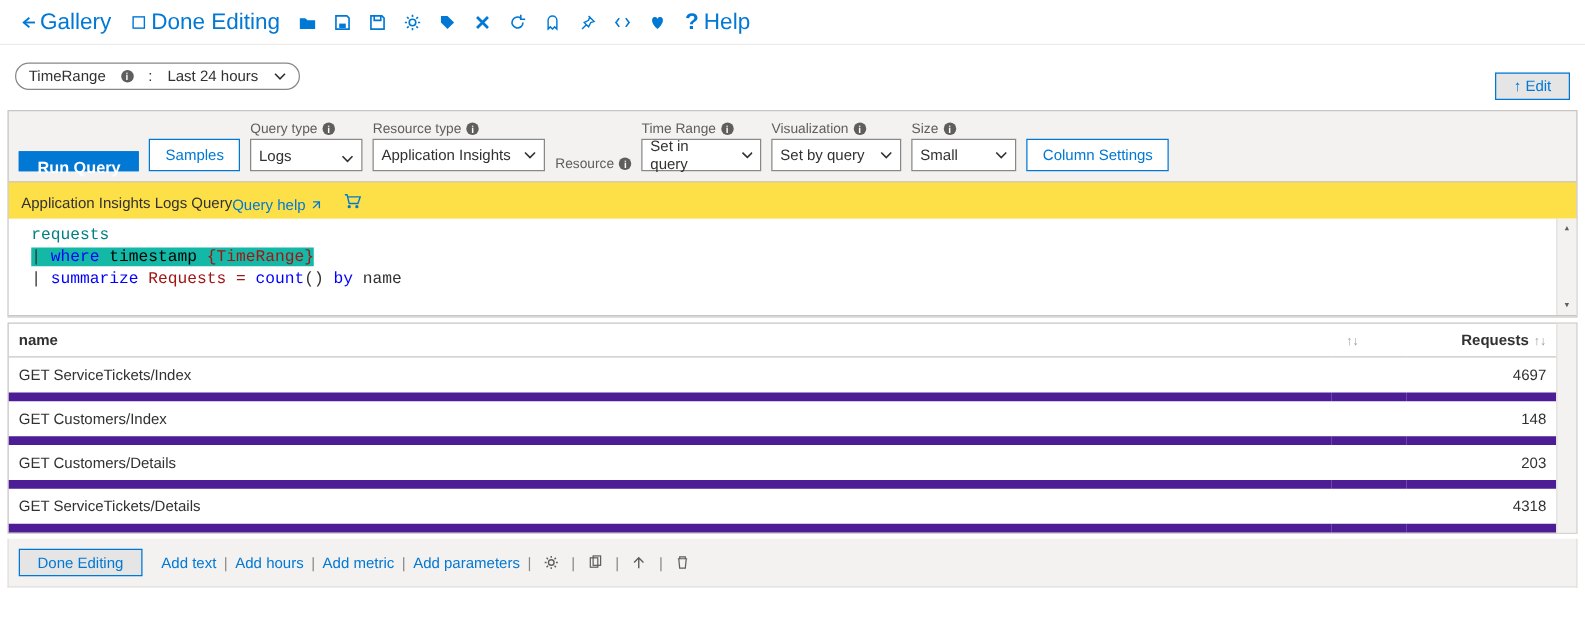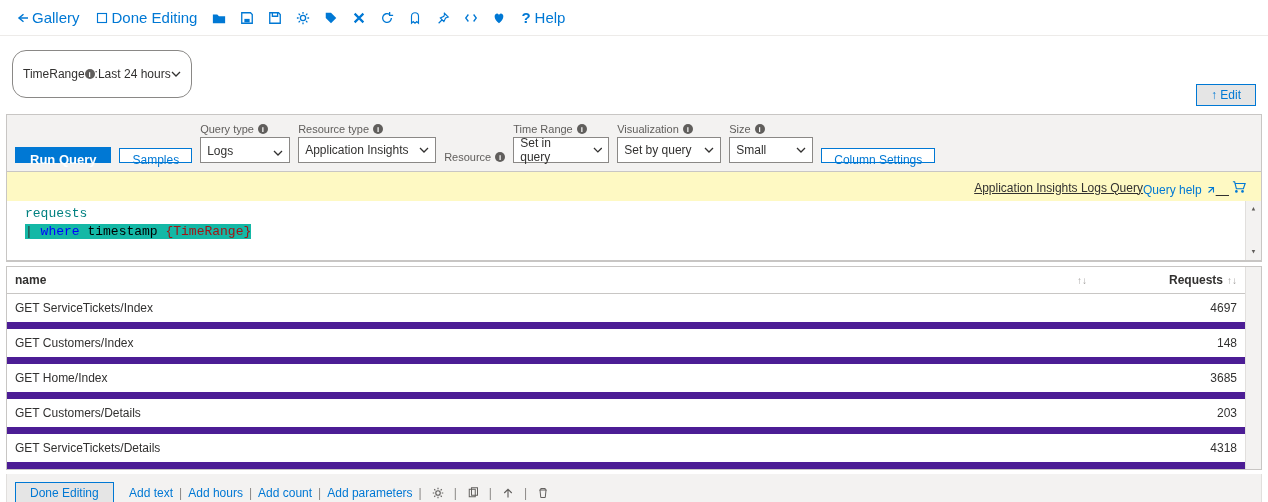--- a/index.html
+++ b/index.html
@@ -18,43 +18,43 @@
     border-bottom: 1px solid #edebe9;
     gap: 8px;
     height: 36px;
   }
   .tb-btn {
     display: inline-flex;
     align-items: center;
     gap: 4px;
     color: #0078d4;
     cursor: pointer;
-    font-size: 15px;
+    font-size: 18px;
     padding: 2px 4px;
   }
   .tb-icon {
     display: inline-flex;
     color: #0078d4;
     cursor: pointer;
     padding: 2px 2px;
     width: 20px;
     justify-content: center;
   }
   svg { display: block; }
   .param-row {
     padding: 14px 12px 10px 12px;
   }
   .pill {
     display: inline-flex;
     align-items: center;
     border: 1px solid #8a8886;
     border-radius: 14px;
-    padding: 16px 10px;
-    font-size: 12px;
-    gap: 0;
+    padding: 3px 10px;
+    font-size: 12px;
+    gap: 12px;
     cursor: pointer;
   }
   .edit-row {
     display: flex;
     justify-content: flex-end;
     padding: 0 12px 8px 0;
     margin-top:-24px;
   }
   .btn-outline-blue {
     border: 1px solid #0078d4;
@@ -121,30 +121,29 @@
     cursor: pointer;
     height: 16px;
   }
   .btn-secondary {
     background: white;
     color: #0078d4;
     border: 1px solid #0078d4;
     padding: 4px 12px;
     font-size: 12px;
     cursor: pointer;
-    height: 15px;
+    height: 26px;
   }
   .query-title-row {
-    background: #fef9c3;
+    background: #fde047;
     border-top: 1px solid #c8c6c4;
     display: flex;
-    justify-content: flex-end;
+    justify-content: flex-start;
     align-items: center;
     padding: 6px 12px 4px 10px;
-    text-decoration: underline;
   }
   .link { color: #0078d4; cursor: pointer; display:inline-flex; align-items:center; gap:4px;}
   .editor {
     background: white;
     padding: 4px 12px 20px 18px;
     font-family: Consolas, "Courier New", monospace;
     font-size: 13px;
     line-height: 1.35;
     position: relative;
     border-bottom: 1px solid #c8c6c4;
@@ -401,20 +400,21 @@
             <circle cx="12" cy="13" r="1.5" fill="#0078d4"></circle>
             <path d="M1 2h2l2 8h8l2-6H4" stroke="#0078d4" stroke-width="1.3" fill="none"></path>
           </svg>
         </span>
     </span>
   </div>
 
   <div class="editor">
     <div><span class="tok-field">requests</span></div>
     <div><span class="hl"><span>| </span><span class="tok-kw">where</span><span class="tok-func"> timestamp </span><span class="tok-field2">{TimeRange}</span></span></div>
+    <div><span>| </span><span class="tok-kw">summarize</span><span class="tok-field2"> Requests = </span><span class="tok-kw">count</span><span>() </span><span class="tok-by">by</span><span> name</span></div>
     <div class="scroll-stub">
         <span>▴</span>
         <span>▾</span>
       </div>
   </div>
 </div>
 
 <div class="table-wrap">
   <div style="display:flex;">
     <table style="flex:1;">
@@ -430,25 +430,20 @@
             <td>GET ServiceTickets/Index</td>
             <td></td>
             <td class="right">4697</td>
           </tr>
           <tr>
             <td>GET Customers/Index</td>
             <td></td>
             <td class="right">148</td>
           </tr>
           <tr>
-            <td>GET Home/Index</td>
-            <td></td>
-            <td class="right">3685</td>
-          </tr>
-          <tr>
             <td>GET Customers/Details</td>
             <td></td>
             <td class="right">203</td>
           </tr>
           <tr>
             <td>GET ServiceTickets/Details</td>
             <td></td>
             <td class="right">4318</td>
           </tr>
         </tbody>
@@ -457,21 +452,21 @@
   </div>
 </div>
 
 <div class="footer">
   <button class="btn-outline-blue">Done Editing</button>
   &nbsp;
   <span class="link">Add text</span>
   <span class="sep">|</span>
   <span class="link">Add hours</span>
   <span class="sep">|</span>
-  <span class="link">Add count</span>
+  <span class="link">Add metric</span>
   <span class="sep">|</span>
   <span class="link">Add parameters</span>
   <span class="sep">|</span>
   <span class="tb-icon" style="color:#605e5c">
       <svg width="12" height="12" viewBox="0 0 16 16">
         <circle cx="8" cy="8" r="3" stroke="#605e5c" stroke-width="1.5" fill="none"></circle>
         <path d="M8 1v2M8 13v2M1 8h2M13 8h2M3 3l1.5 1.5M11.5 11.5L13 13M13 3l-1.5 1.5M4.5 11.5L3 13" stroke="#605e5c" stroke-width="1.5"></path>
       </svg>
     </span>
   <span class="sep">|</span>

